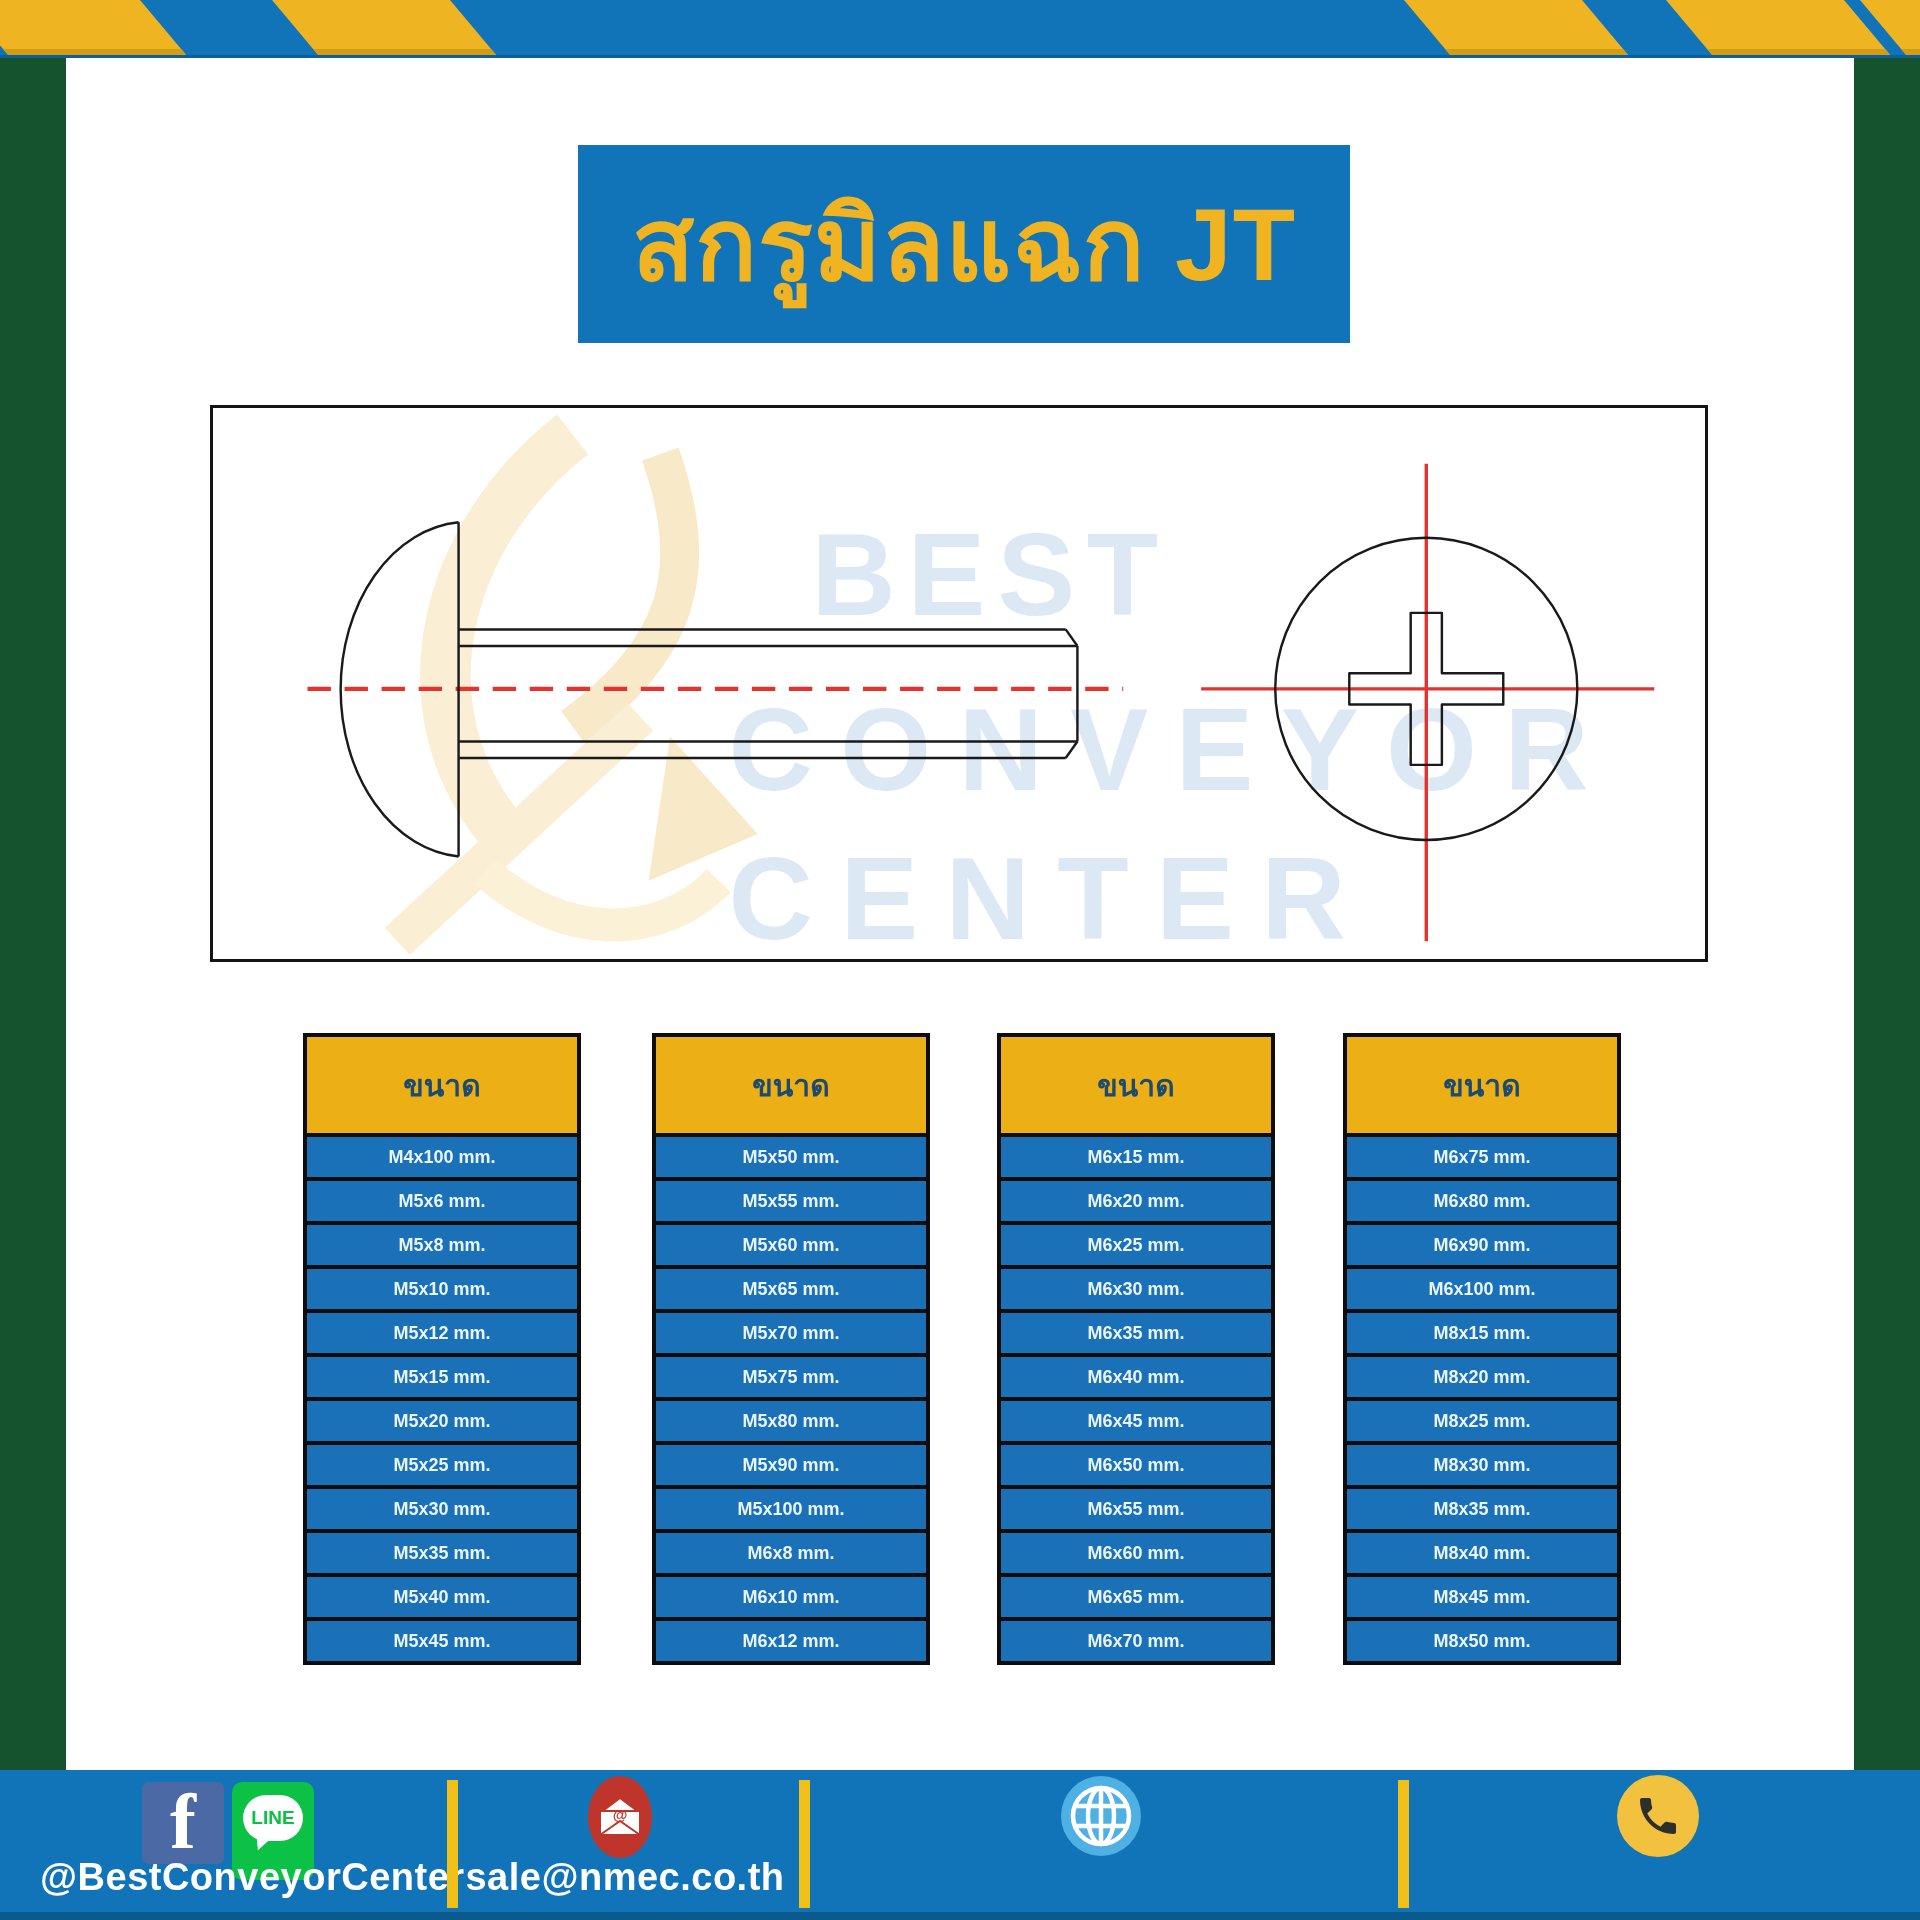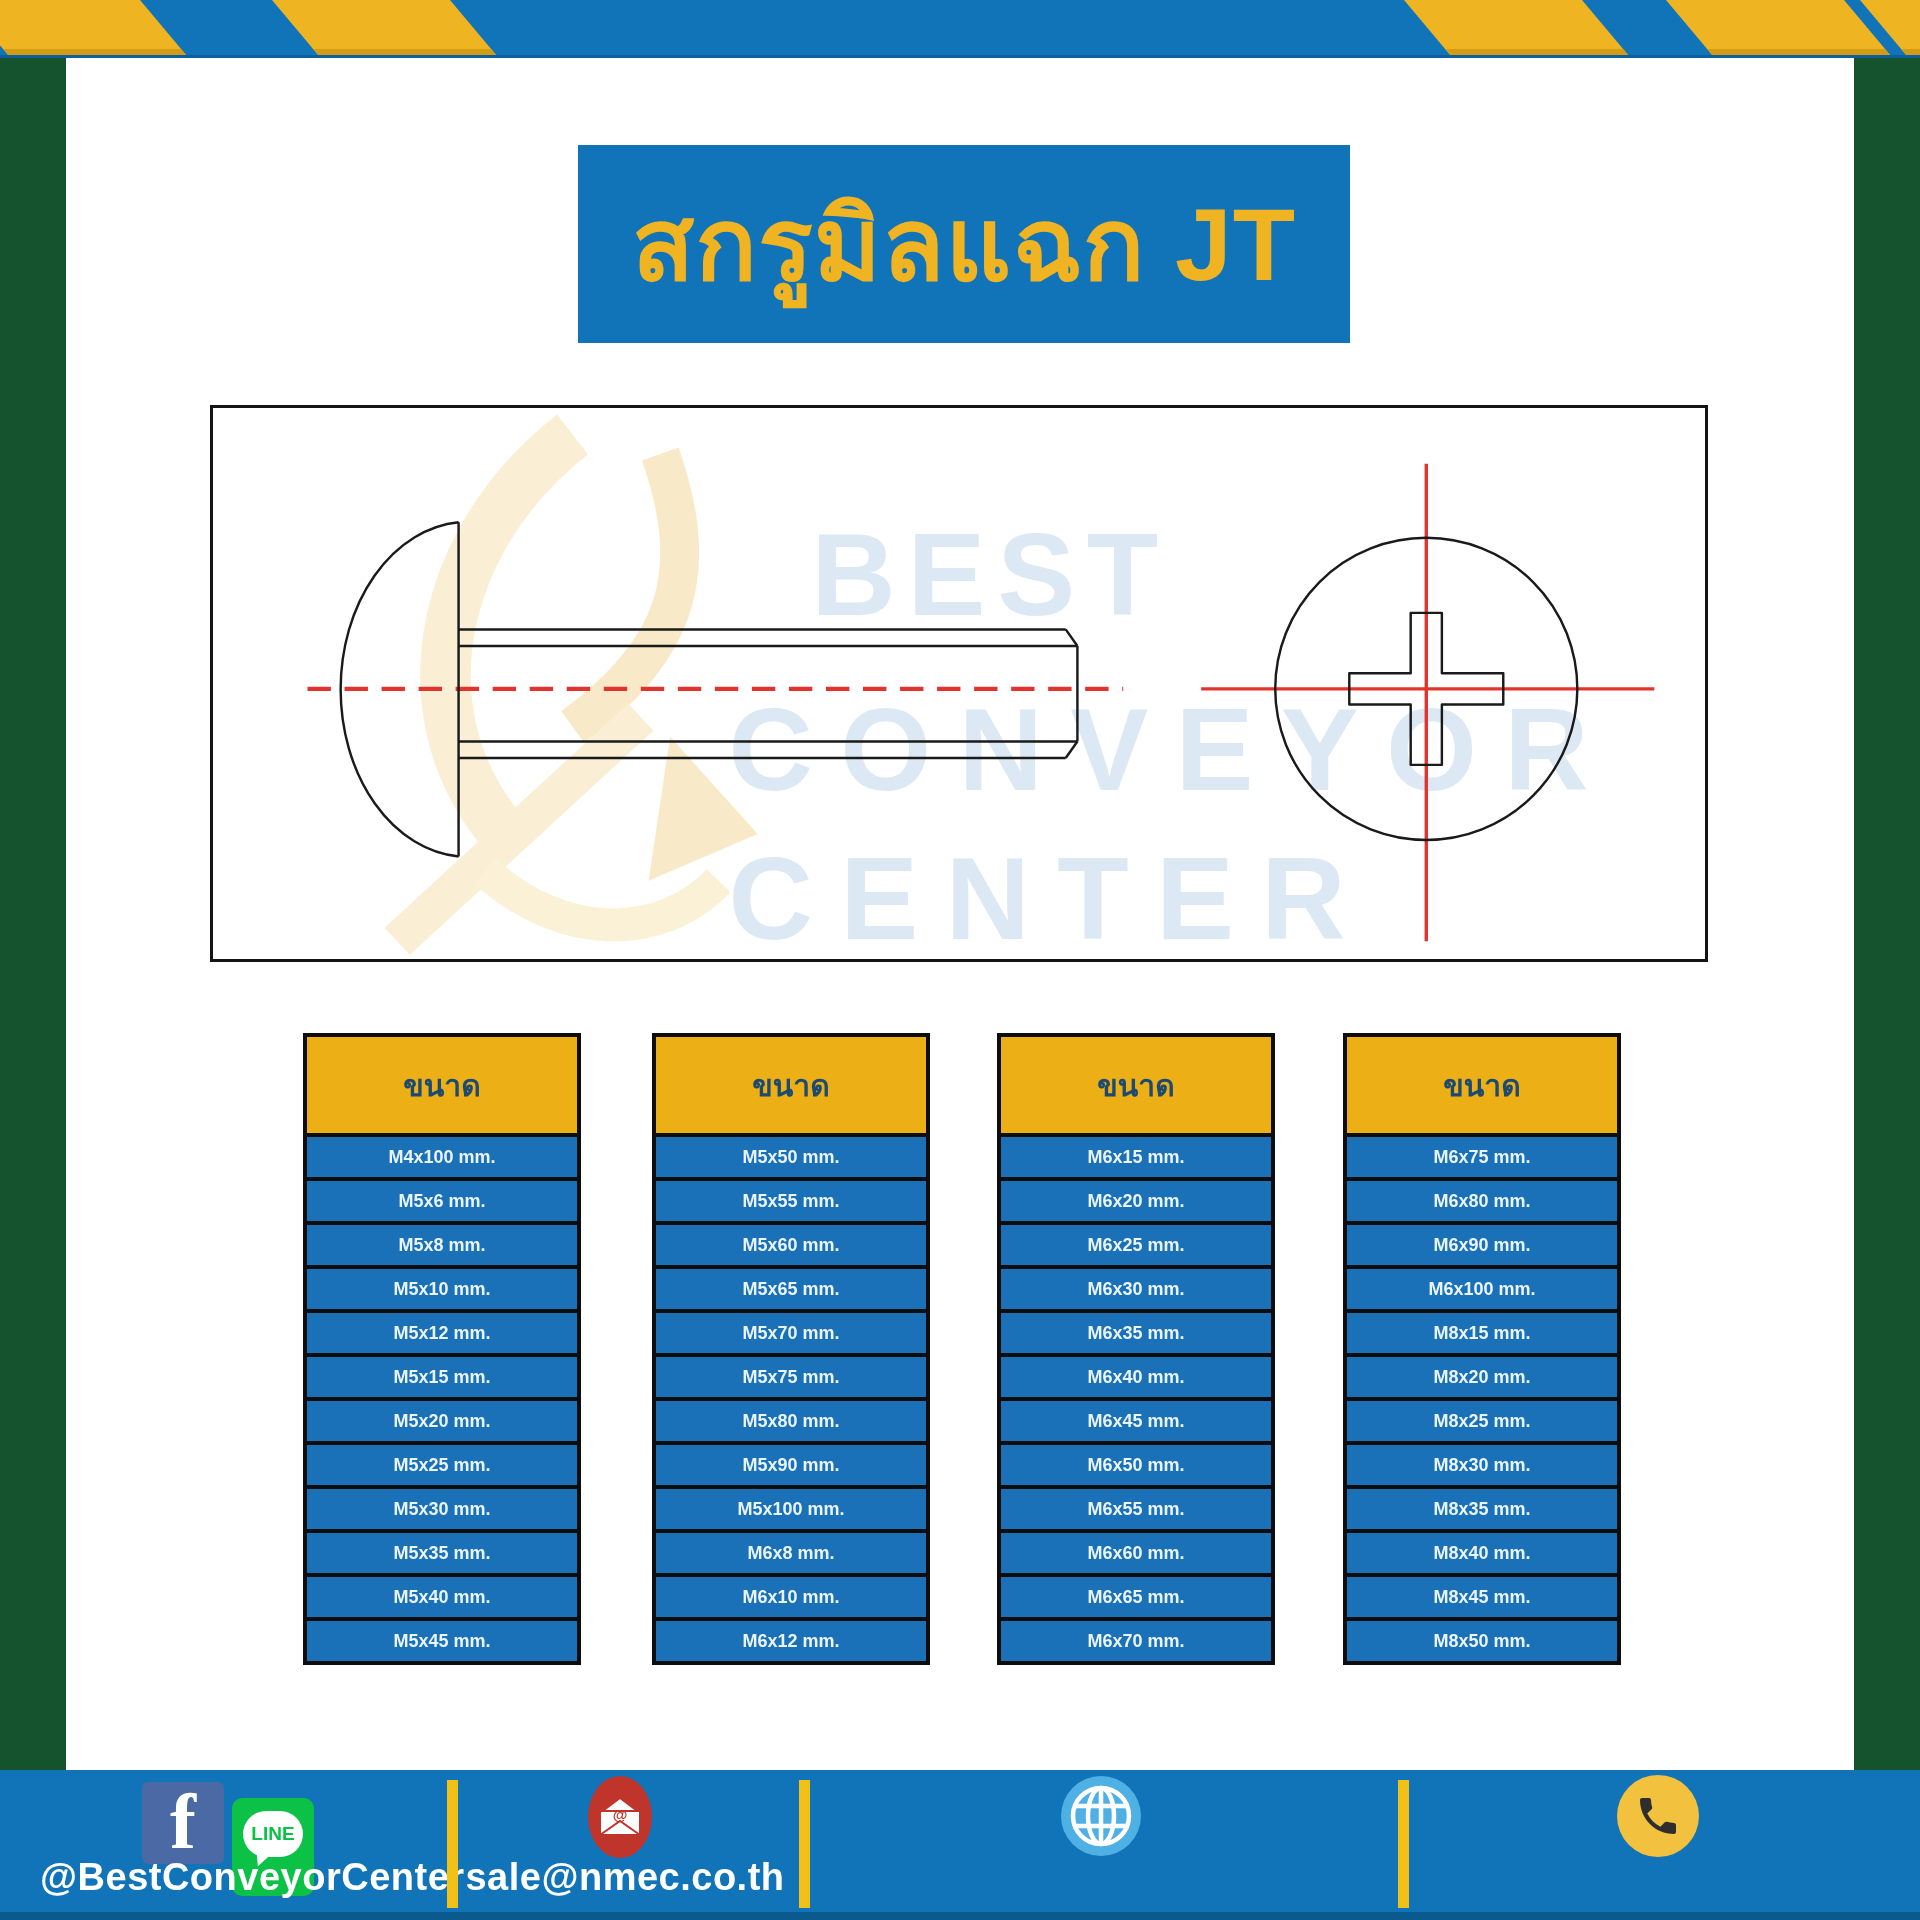--- a/index.html
+++ b/index.html
@@ -38,21 +38,21 @@
            letter-spacing:0.5px;white-space:nowrap;}
   .lbl-fb{left:40px;top:86px;width:420px;}
   .lbl-mail{left:450px;top:86px;width:350px;}
   .lbl-web{left:815px;top:86px;width:575px;}
   .lbl-tel{left:1412px;top:86px;width:496px;}
   .divider{position:absolute;top:10px;width:11px;height:128px;background:#f2c118;}
   .d1{left:447px;} .d2{left:799px;} .d3{left:1398px;}
   .fb-icon{position:absolute;left:142px;top:12px;width:82px;height:82px;background:#4a69a5;
            border-radius:6px;display:flex;align-items:flex-end;justify-content:center;overflow:hidden;}
   .fb-icon span{color:#fff;font-size:78px;font-weight:bold;line-height:84px;font-family:"Liberation Serif",serif;}
-  .line-icon{position:absolute;left:232px;top:28px;width:82px;height:98px;background:#0bc146;
+  .line-icon{position:absolute;left:232px;top:12px;width:82px;height:98px;background:#0bc146;
              border-radius:10px;}
   .line-bubble{position:absolute;left:11px;top:13px;width:60px;height:46px;background:#ffffff;
                border-radius:24px;display:flex;align-items:center;justify-content:center;}
   .line-bubble span{color:#0bc146;font-size:19px;font-weight:bold;letter-spacing:0;}
   .line-tail{position:absolute;left:22px;top:55px;width:0;height:0;border-left:6px solid transparent;
              border-right:8px solid transparent;border-top:14px solid #ffffff;transform:rotate(18deg);}
   .mail-icon{position:absolute;left:588px;top:6px;width:64px;height:82px;background:#bf352b;
              border-radius:50%;display:flex;align-items:center;justify-content:center;}
   .globe-icon{position:absolute;left:1061px;top:6px;width:80px;height:80px;background:#4fb0e4;
               border-radius:50%;display:flex;align-items:center;justify-content:center;}

